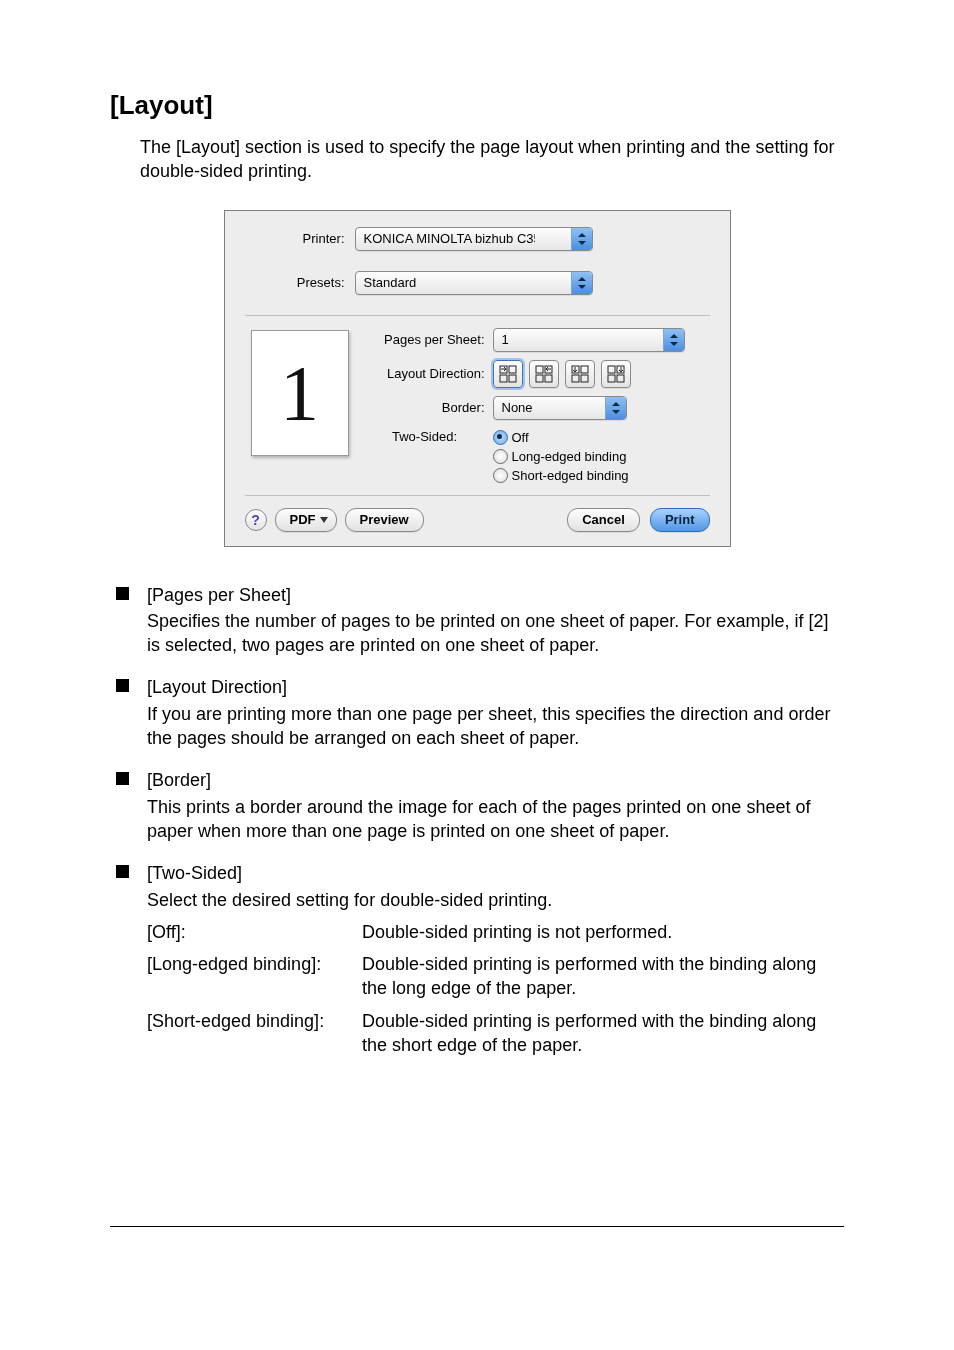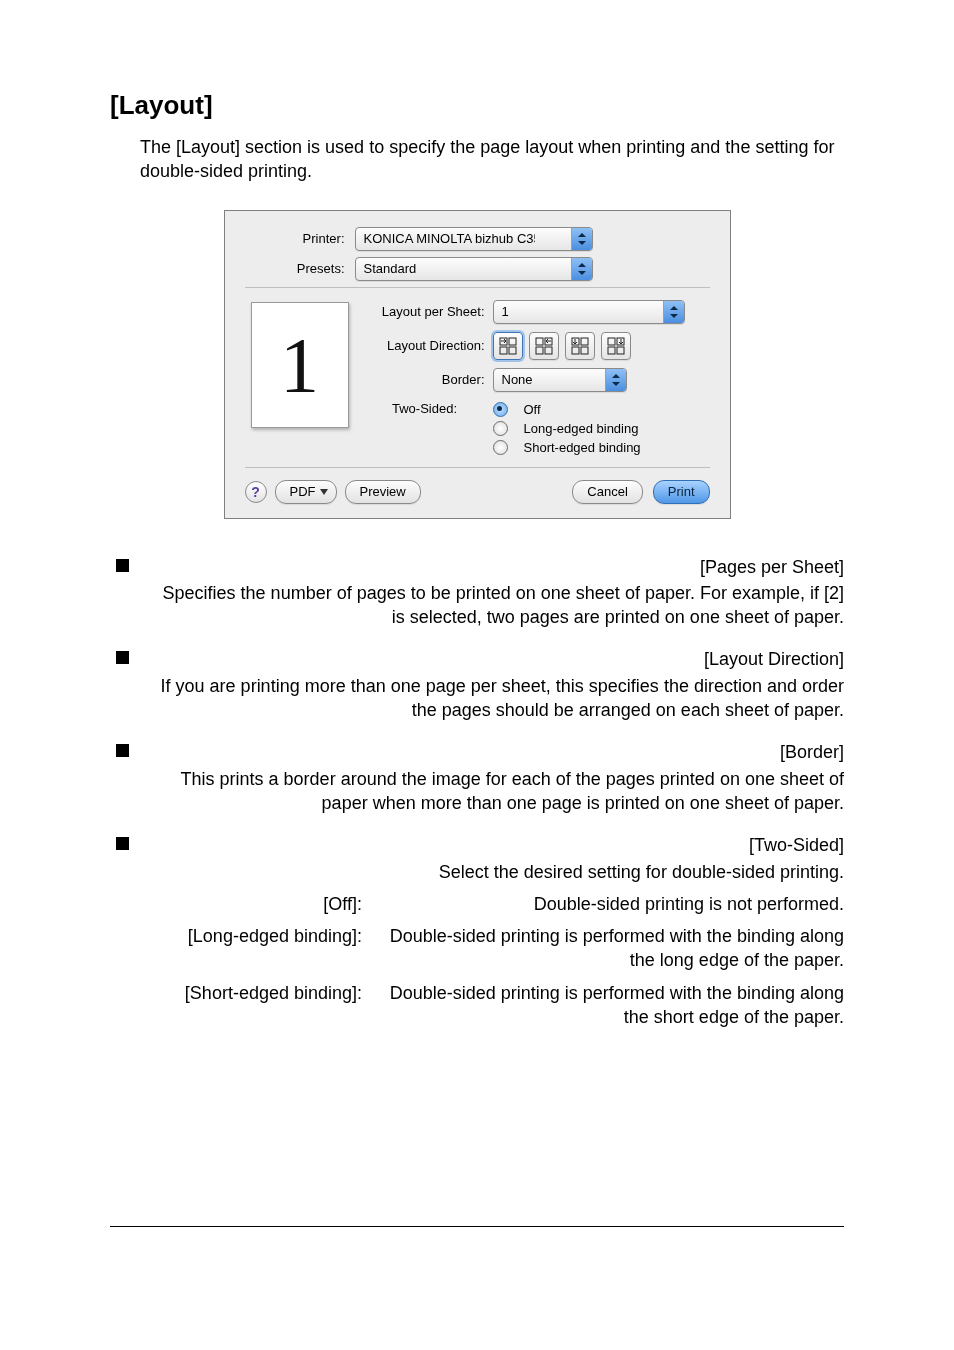--- a/index.html
+++ b/index.html
@@ -33,21 +33,21 @@
     border: 1px solid #808080;
     background: #ededed;
     font-family: "Lucida Grande", "Helvetica Neue", Arial, sans-serif;
     font-size: 13px;
     color: #000;
   }
   .dlg-inner { padding: 16px 20px 14px 20px; }
   .row {
     display: flex;
     align-items: center;
-    margin-bottom: 6px;
+    margin-bottom: 20px;
   }
   .row-label {
     width: 100px;
     text-align: right;
     margin-right: 10px;
     font-size: 13px;
   }
   .popup {
     position: relative;
     height: 22px;
@@ -128,21 +128,21 @@
     display:flex; align-items:center; justify-content:center;
     box-shadow: 0 1px 0 rgba(0,0,0,0.08);
   }
   .ld-btn.sel {
     border-color:#3f73b5;
     box-shadow: 0 0 0 2px rgba(100,160,230,0.55);
   }
   .ld-btn svg { pointer-events:none; }
 
   .radio-col { display:flex; flex-direction:column; gap:4px; margin-top:2px;}
-  .radio-item { display:flex; align-items:center; gap:16px; font-size:13px; }
+  .radio-item { display:flex; align-items:center; gap:4px; font-size:13px; }
   .radio {
     width:13px; height:13px; border-radius:50%;
     border:1px solid #6b6b6b;
     background: radial-gradient(#fff,#dcdcdc);
     position:relative;
   }
   .radio.checked {
     border-color:#2f6fb7;
     background: radial-gradient(#bfe0ff,#6ea8e8);
   }
@@ -169,20 +169,21 @@
   .mac-btn {
     height:22px;
     border:1px solid #8a8a8a;
     border-radius: 11px;
     background: linear-gradient(#fdfdfd,#e2e2e2);
     padding: 0 14px;
     display:flex; align-items:center; justify-content:center;
     font-size: 13px;
     box-shadow: 0 1px 0 rgba(0,0,0,0.08);
     white-space:nowrap;
+    font-weight:bold;
   }
   .mac-btn.pdf { padding-right: 8px; gap:4px; }
   .tri-down {
     width:0;height:0;border-left:4px solid transparent;border-right:4px solid transparent;border-top:6px solid #333;
   }
   .mac-btn.default {
     border-color:#2f6fb7;
     background: linear-gradient(#a9d2ff,#4f97e6);
     color:#07243f;
   }
@@ -191,21 +192,21 @@
   
   .bullets { margin: 0 0 0 6px; }
   .bullet {
     display:flex;
     gap: 18px;
     margin-bottom: 18px;
   }
   .b-square {
     width: 13px; height: 13px; background:#000; margin-top: 4px; flex-shrink:0;
   }
-  .b-body { flex:1; font-size:18px; line-height:1.35;text-align:right; }
+  .b-body { flex:1; font-size:18px; line-height:1.35; }
   .b-title { margin-bottom: 2px; }
   .b-desc  { }
 
   .sub-table {
     margin-top: 8px;
   }
   .sub-row {
     display:flex;
     margin-bottom: 8px;
   }
@@ -270,21 +271,21 @@
       </div>
 
       <hr class="sep">
 
 
       <div class="layout-area">
         <div class="page-preview">1</div>
         <div class="settings-col">
 
           <div class="s-row">
-            <div class="s-label">Layout per Sheet:</div>
+            <div class="s-label">Pages per Sheet:</div>
             <div class="popup w-med">
               <div class="popup-text">1</div>
               <div class="popup-arrows">
                 <svg width="8" height="12">
                     <polygon points="4,0 8,4 0,4" fill="#0b2a4a"></polygon>
                     <polygon points="0,8 8,8 4,12" fill="#0b2a4a"></polygon>
                   </svg>
               </div>
             </div>
           </div>

